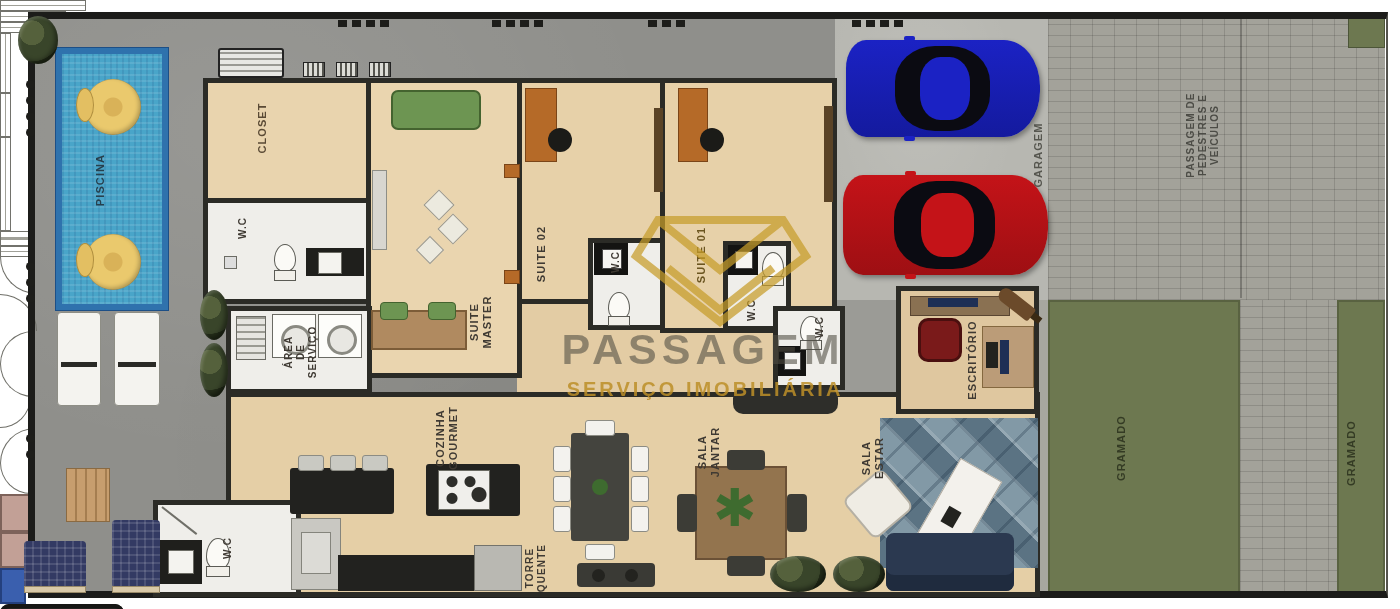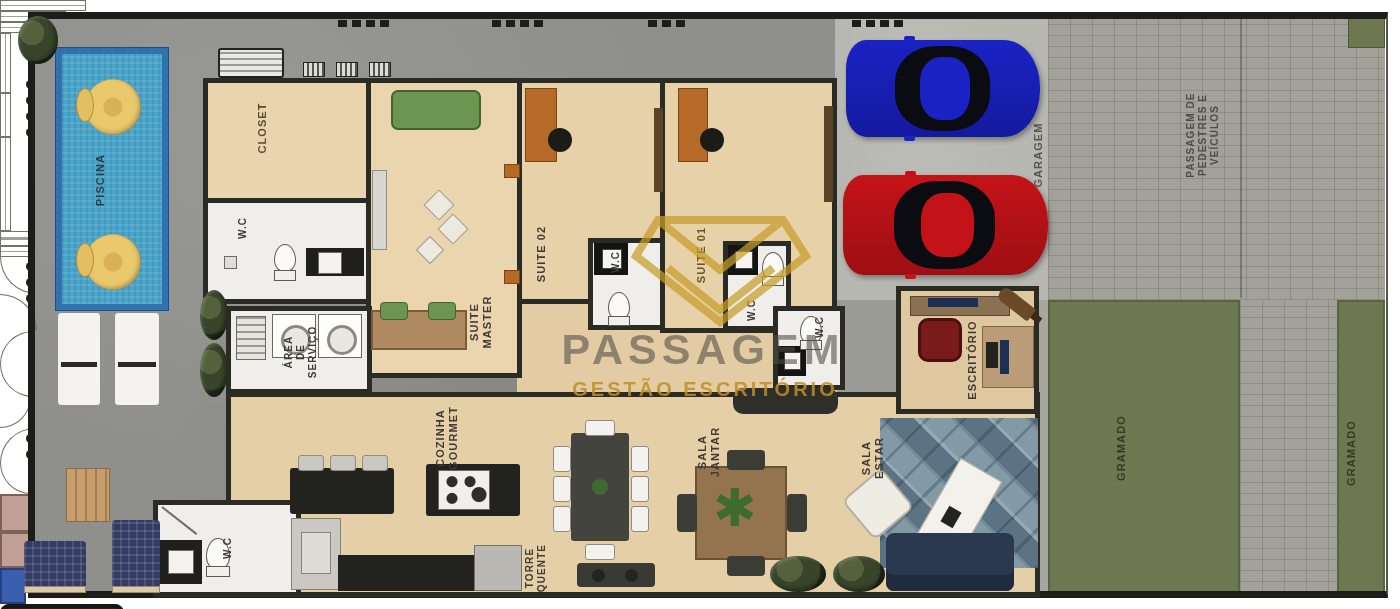--- a/index.html
+++ b/index.html
@@ -299,15 +299,15 @@
   <div class="vl" style="left:1351px;top:453px;color:#343b24;">GRAMADO</div>
 
   <svg width="185" height="130" viewBox="0 0 185 130" style="position:absolute;left:628px;top:198px;z-index:40;opacity:.72;">
     <g fill="none" stroke="#c79d2a" stroke-width="8" stroke-linejoin="miter">
       <path d="M30,22 L155,22 L178,58 L92,124 L8,58 Z"></path>
       <path d="M30,22 L92,72 L155,22"></path>
       <path d="M40,70 L92,112 L145,70"></path>
     </g>
   </svg>
   <div class="wm-brand">PASSAGEM</div>
-  <div class="wm-tag">GESTÃO ESCRITÓRIO</div>
+  <div class="wm-tag">SERVIÇO IMOBILIÁRIA</div>
 
 </div>
 
 </body></html>

